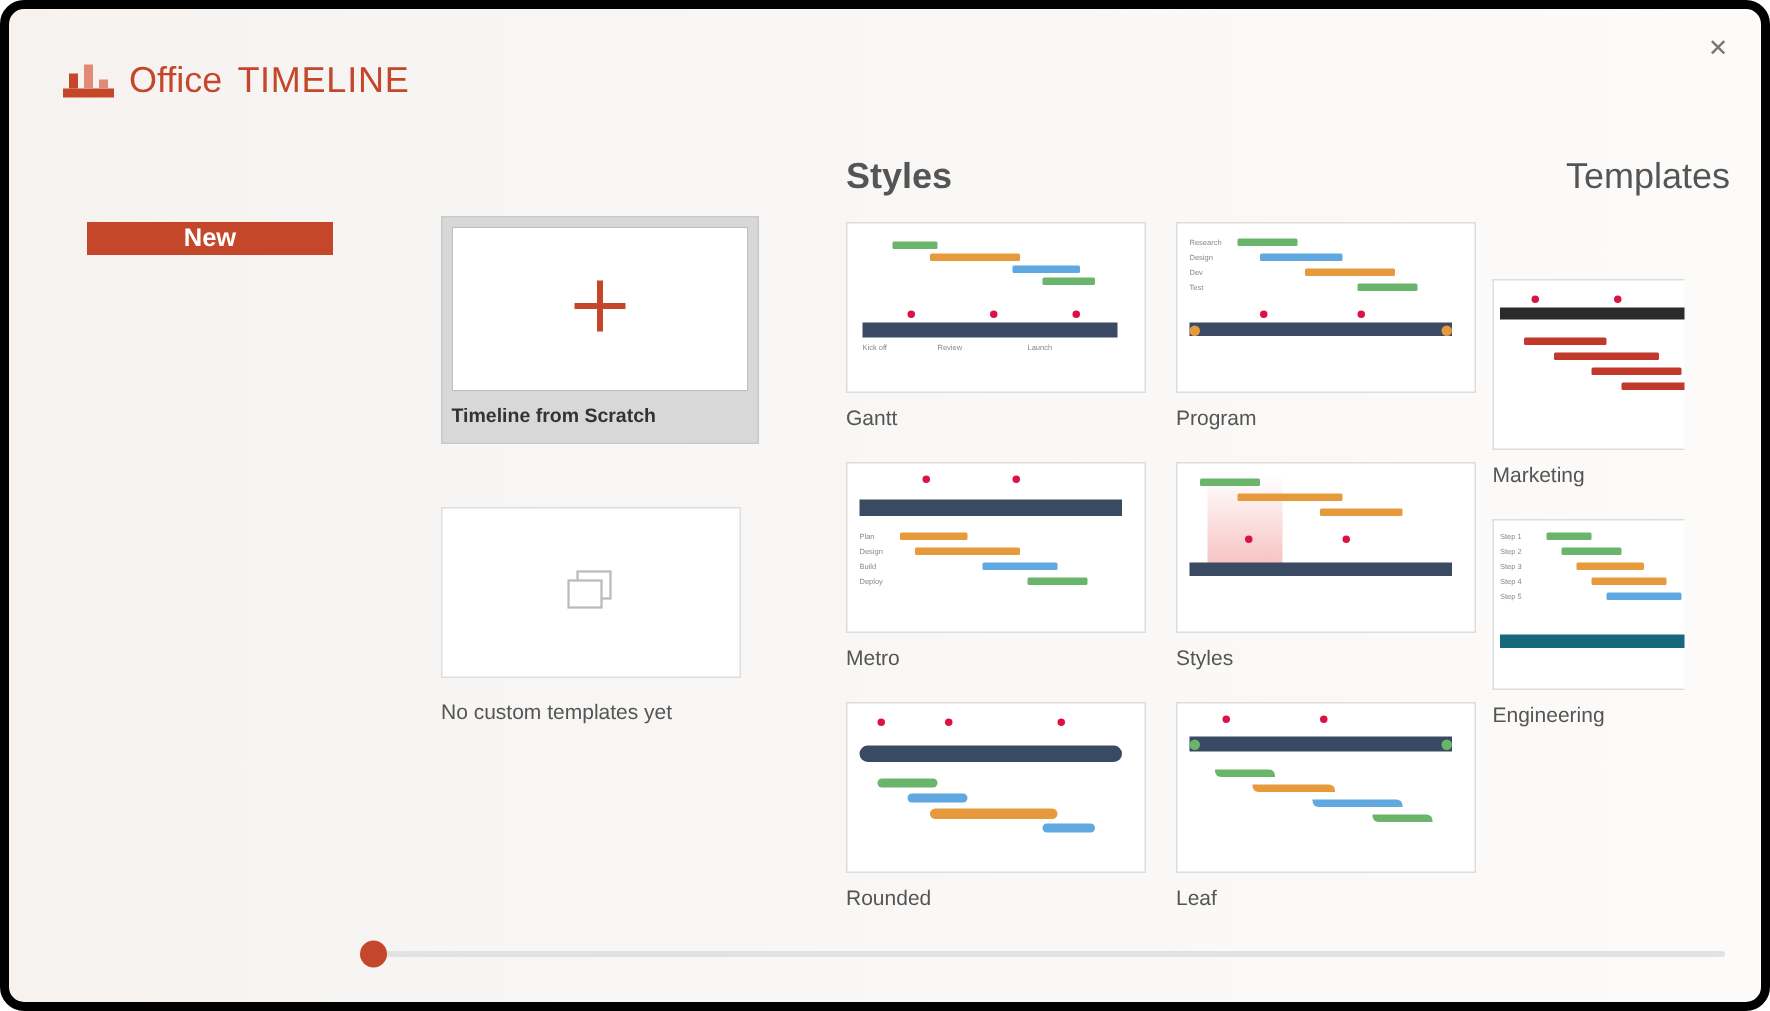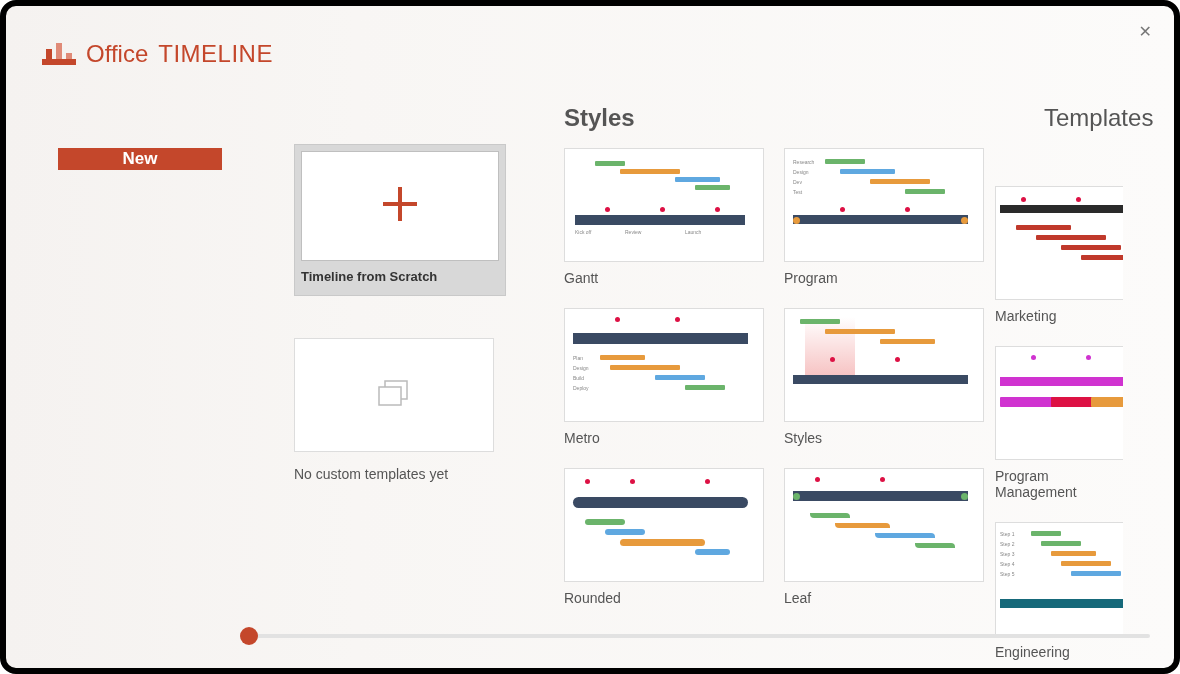--- a/index.html
+++ b/index.html
@@ -346,31 +346,20 @@
         <div class="dot" style="left:25px;top:10px;background:#d14"></div>
         <div class="dot" style="left:80px;top:10px;background:#d14"></div>
         <div class="bar" style="left:20px;top:38px;width:55px;background:#c0392b"></div>
         <div class="bar" style="left:40px;top:48px;width:70px;background:#c0392b"></div>
         <div class="bar" style="left:65px;top:58px;width:60px;background:#c0392b"></div>
         <div class="bar" style="left:85px;top:68px;width:45px;background:#c0392b"></div>
       </div>
       <div class="caption">Marketing</div>
     </div>
 
-    <div class="tile">
-      <div class="thumb">
-        <div class="dot" style="left:35px;top:8px;background:#d033d0"></div>
-        <div class="dot" style="left:90px;top:8px;background:#d033d0"></div>
-        <div style="position:absolute;left:4px;top:30px;width:130px;height:9px;background:#d033d0"></div>
-        <div class="bar" style="left:4px;top:50px;width:60px;height:10px;background:#d033d0"></div>
-        <div class="bar" style="left:55px;top:50px;width:45px;height:10px;background:#d14"></div>
-        <div class="bar" style="left:95px;top:50px;width:40px;height:10px;background:#e79a3c"></div>
-      </div>
-      <div class="caption">Program Management</div>
-    </div>
 
     <div class="tile">
       <div class="thumb">
         <div class="lbl" style="left:4px;top:8px">Step 1</div>
         <div class="bar" style="left:35px;top:8px;width:30px;background:#6bb46b"></div>
         <div class="lbl" style="left:4px;top:18px">Step 2</div>
         <div class="bar" style="left:45px;top:18px;width:40px;background:#6bb46b"></div>
         <div class="lbl" style="left:4px;top:28px">Step 3</div>
         <div class="bar" style="left:55px;top:28px;width:45px;background:#e79a3c"></div>
         <div class="lbl" style="left:4px;top:38px">Step 4</div>

